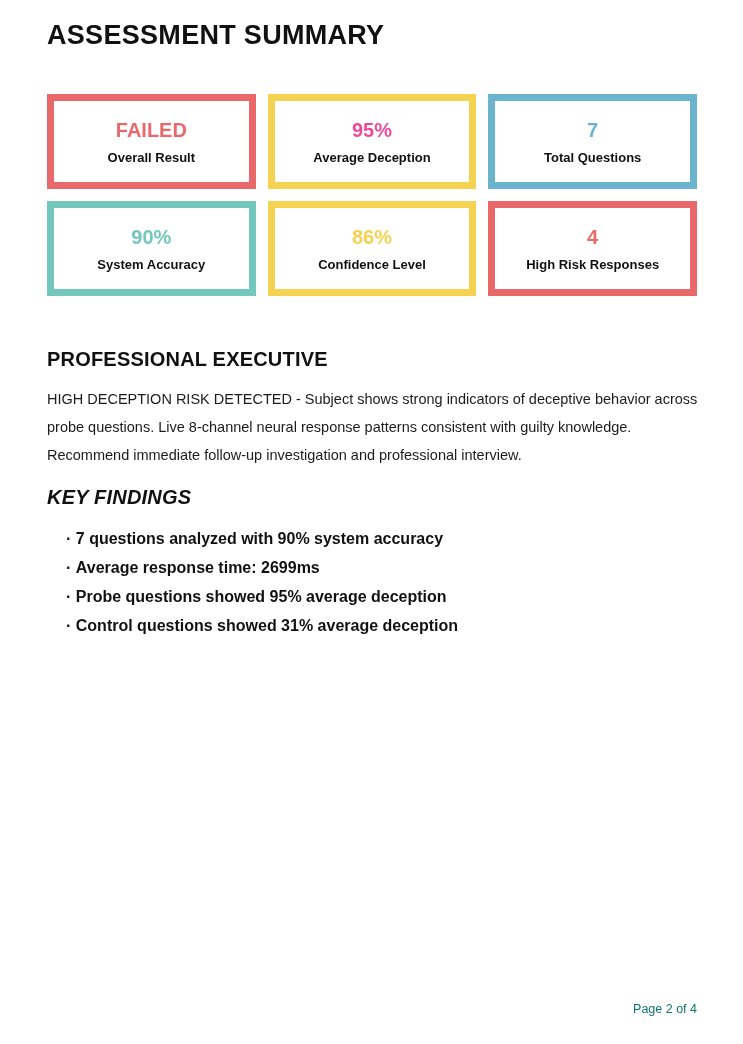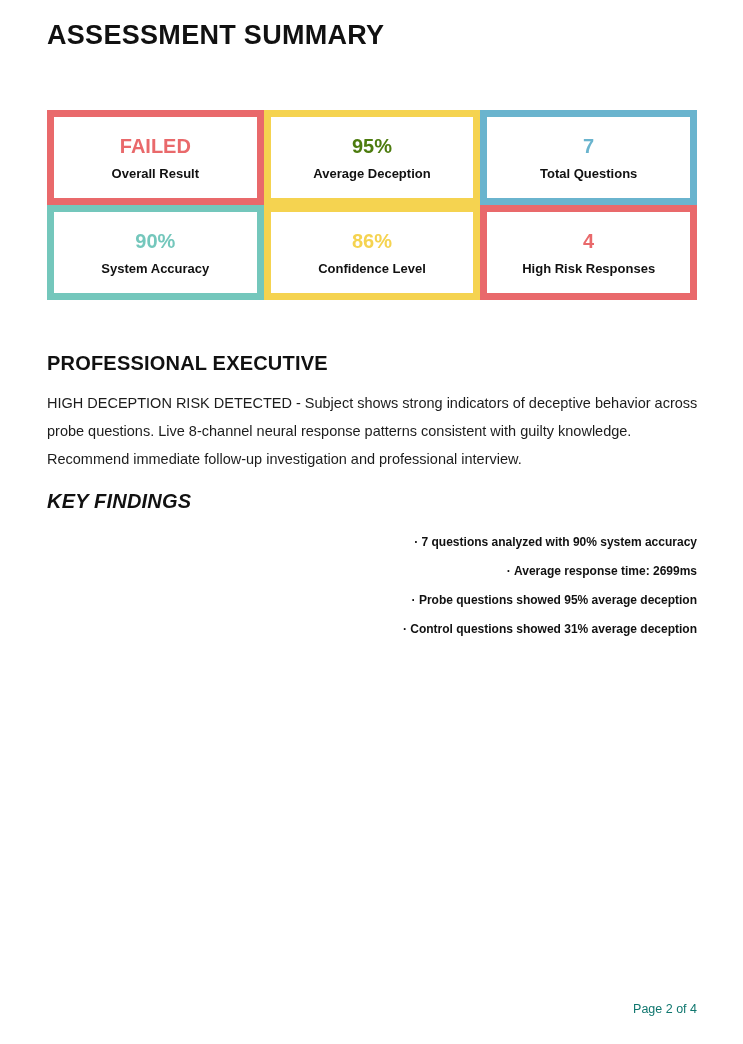--- a/index.html
+++ b/index.html
@@ -19,23 +19,24 @@
     position: relative;
   }
   .page-title {
     font-size: 27px;
     font-weight: bold;
     letter-spacing: 0.3px;
     color: #111111;
     line-height: 30px;
   }
   .metrics-grid {
-    margin-top: 60px;
+    margin-top: 44px;
     display: grid;
     grid-template-columns: repeat(3, 1fr);
+    gap: 12px;
   }
   .metric-card {
     height: 95px;
     background: #ffffff;
     border: 7px solid #cccccc;
     display: flex;
     flex-direction: column;
     align-items: center;
     justify-content: center;
     text-align: center;
@@ -67,26 +68,25 @@
     color: #1c1c1c;
     width: 655px;
   }
   .findings-heading { margin-top: 17px; font-style: italic; }
   .findings-list {
     margin-top: 22px;
     list-style: none;
     padding-left: 19px;
   }
   .finding-item {
-    font-size: 12px;
+    font-size: 16px;
     font-weight: bold;
     color: #111111;
     line-height: 15px;
     margin-bottom: 14px;
-    text-align: right;
   }
   .finding-item::before {
     content: "\00B7\00A0";
     font-weight: bold;
   }
   .page-footer {
     position: absolute;
     top: 1001px;
     right: 46px;
     font-size: 12.5px;
@@ -100,21 +100,21 @@
 <div class="page">
 
   <h1 class="page-title">ASSESSMENT SUMMARY</h1>
 
   <div class="metrics-grid">
     <div class="metric-card" style="border-color: rgb(233, 105, 107);">
       <div class="metric-value" style="color: rgb(233, 105, 107);">FAILED</div>
       <div class="metric-label">Overall Result</div>
     </div>
     <div class="metric-card" style="border-color: rgb(245, 211, 80);">
-      <div class="metric-value" style="color: #4d7c0f;">95%</div>
+      <div class="metric-value" style="color: #ec4899;">95%</div>
       <div class="metric-label">Average Deception</div>
     </div>
     <div class="metric-card" style="border-color: rgb(106, 180, 206);">
       <div class="metric-value" style="color: rgb(106, 180, 206);">7</div>
       <div class="metric-label">Total Questions</div>
     </div>
     <div class="metric-card" style="border-color: rgb(116, 199, 188); justify-content: center;">
       <div class="metric-value" style="color: rgb(116, 199, 188);">90%</div>
       <div class="metric-label">System Accuracy</div>
     </div>

